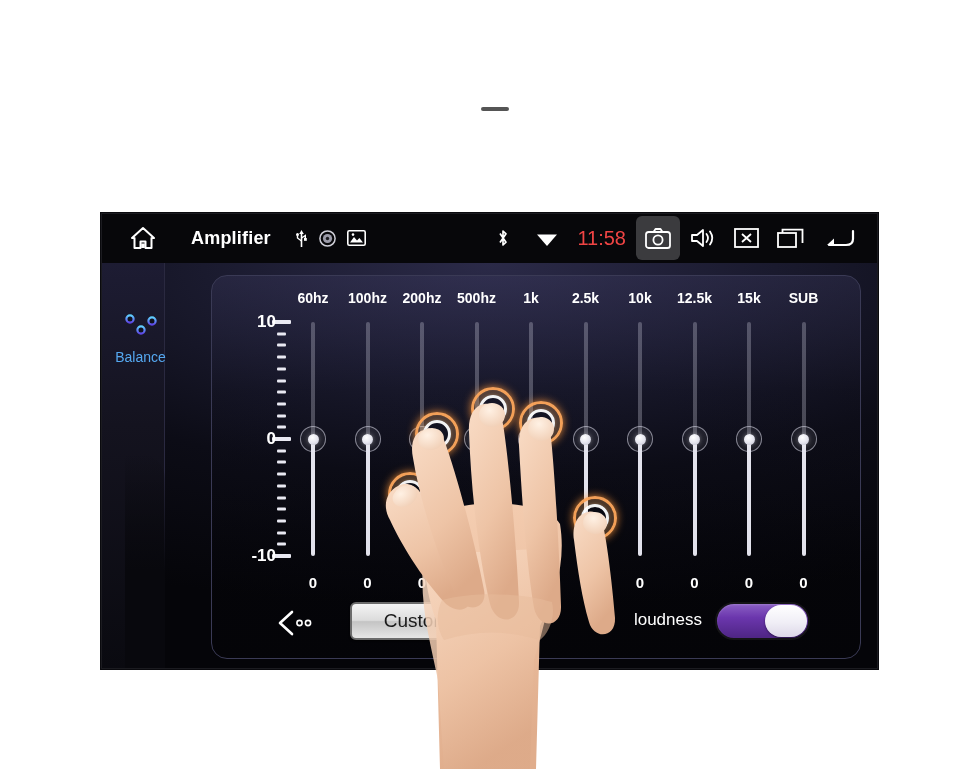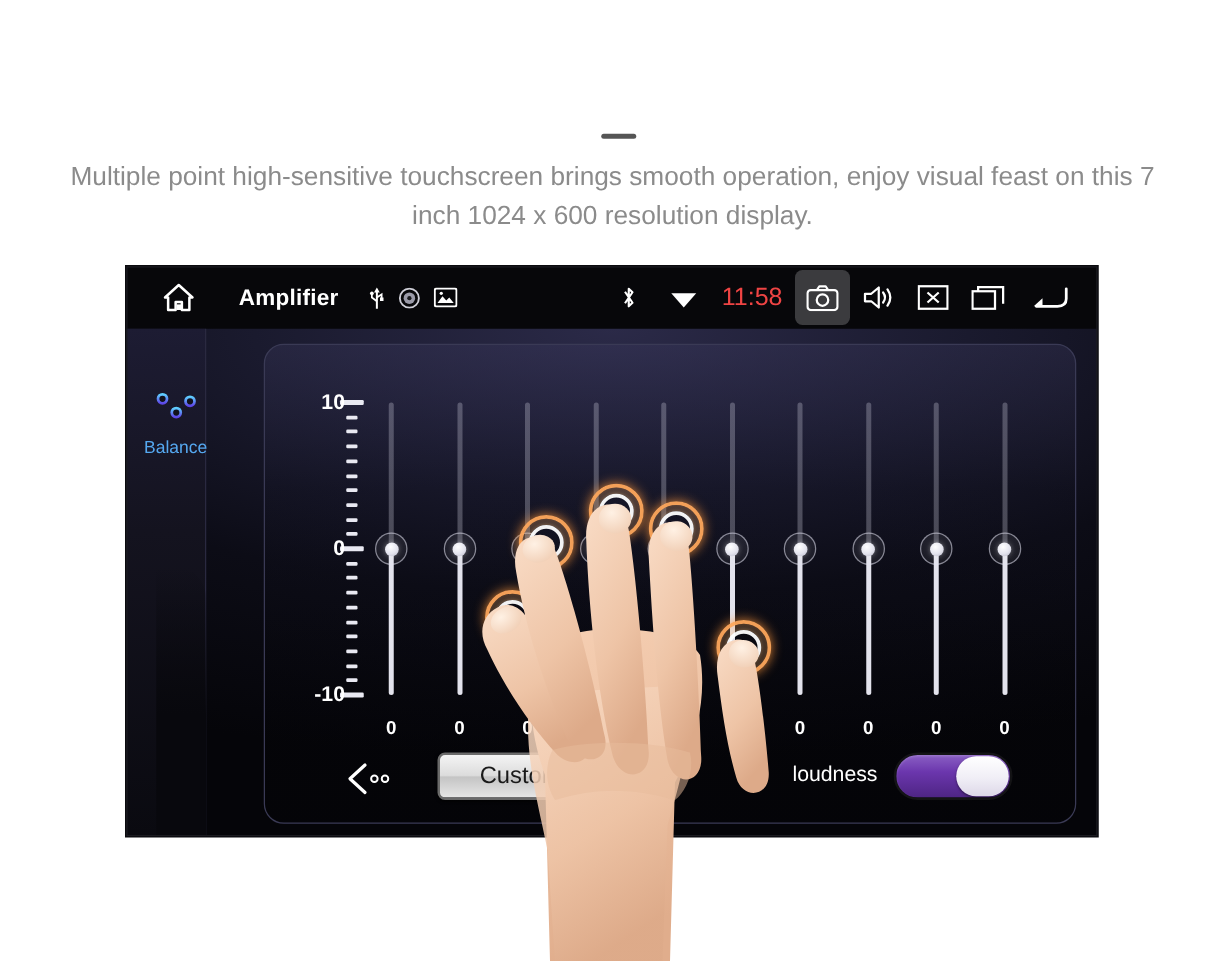--- a/index.html
+++ b/index.html
@@ -166,21 +166,20 @@
     position:absolute; left:101px; top:213px; width:777px; height:456px;
     border: 1px solid #1b1b20; pointer-events:none;
   }
 </style>
 </head>
 <body>
 
 <div id="root">
 
   <div class="promo-rule"></div>
-  <div class="promo-sub">Multiple point high-sensitive touchscreen brings smooth operation, enjoy visual feast on this 7 inch 1024 x 600 resolution display.</div>
 
   <div id="device">
 
     <div id="statusbar">
       <div class="sb-home">
         <svg width="26" height="24" viewBox="0 0 26 24">
           <path d="M13 2 L24 12 L21.5 12 L21.5 22 L15.5 22 L15.5 15.5 L10.5 15.5 L10.5 22 L4.5 22 L4.5 12 L2 12 Z" fill="none" stroke="#fff" stroke-width="2" stroke-linejoin="round"></path>
           <rect x="11.2" y="17.5" width="3.6" height="4.5" fill="#fff"></rect>
         </svg>
       </div>
@@ -277,20 +276,32 @@
               <circle cx="6" cy="8" r="3.6" fill="#11121c" stroke="url(#gb)" stroke-width="2.2"></circle>
               <circle cx="17" cy="19" r="3.6" fill="#11121c" stroke="url(#gb)" stroke-width="2.2"></circle>
               <circle cx="28" cy="10" r="3.6" fill="#11121c" stroke="url(#gb)" stroke-width="2.2"></circle>
             </svg>
           </div>
           <div class="rail-label">Balance</div>
         </div>
       </div>
 
       <div id="eq">
+        <div id="freq-row">
+            <div class="freq-label" style="left: 101px;">60hz</div>
+            <div class="freq-label" style="left: 155.5px;">100hz</div>
+            <div class="freq-label" style="left: 210px;">200hz</div>
+            <div class="freq-label" style="left: 264.5px;">500hz</div>
+            <div class="freq-label" style="left: 319px;">1k</div>
+            <div class="freq-label" style="left: 373.5px;">2.5k</div>
+            <div class="freq-label" style="left: 428px;">10k</div>
+            <div class="freq-label" style="left: 482.5px;">12.5k</div>
+            <div class="freq-label" style="left: 537px;">15k</div>
+            <div class="freq-label" style="left: 591.5px;">SUB</div>
+          </div>
         <div id="scale">
             <div class="tick major" style="top: 0px;"></div>
             <div class="tick minor" style="top: 11.7px;"></div>
             <div class="tick minor" style="top: 23.4px;"></div>
             <div class="tick minor" style="top: 35.1px;"></div>
             <div class="tick minor" style="top: 46.8px;"></div>
             <div class="tick minor" style="top: 58.5px;"></div>
             <div class="tick minor" style="top: 70.2px;"></div>
             <div class="tick minor" style="top: 81.9px;"></div>
             <div class="tick minor" style="top: 93.6px;"></div>

